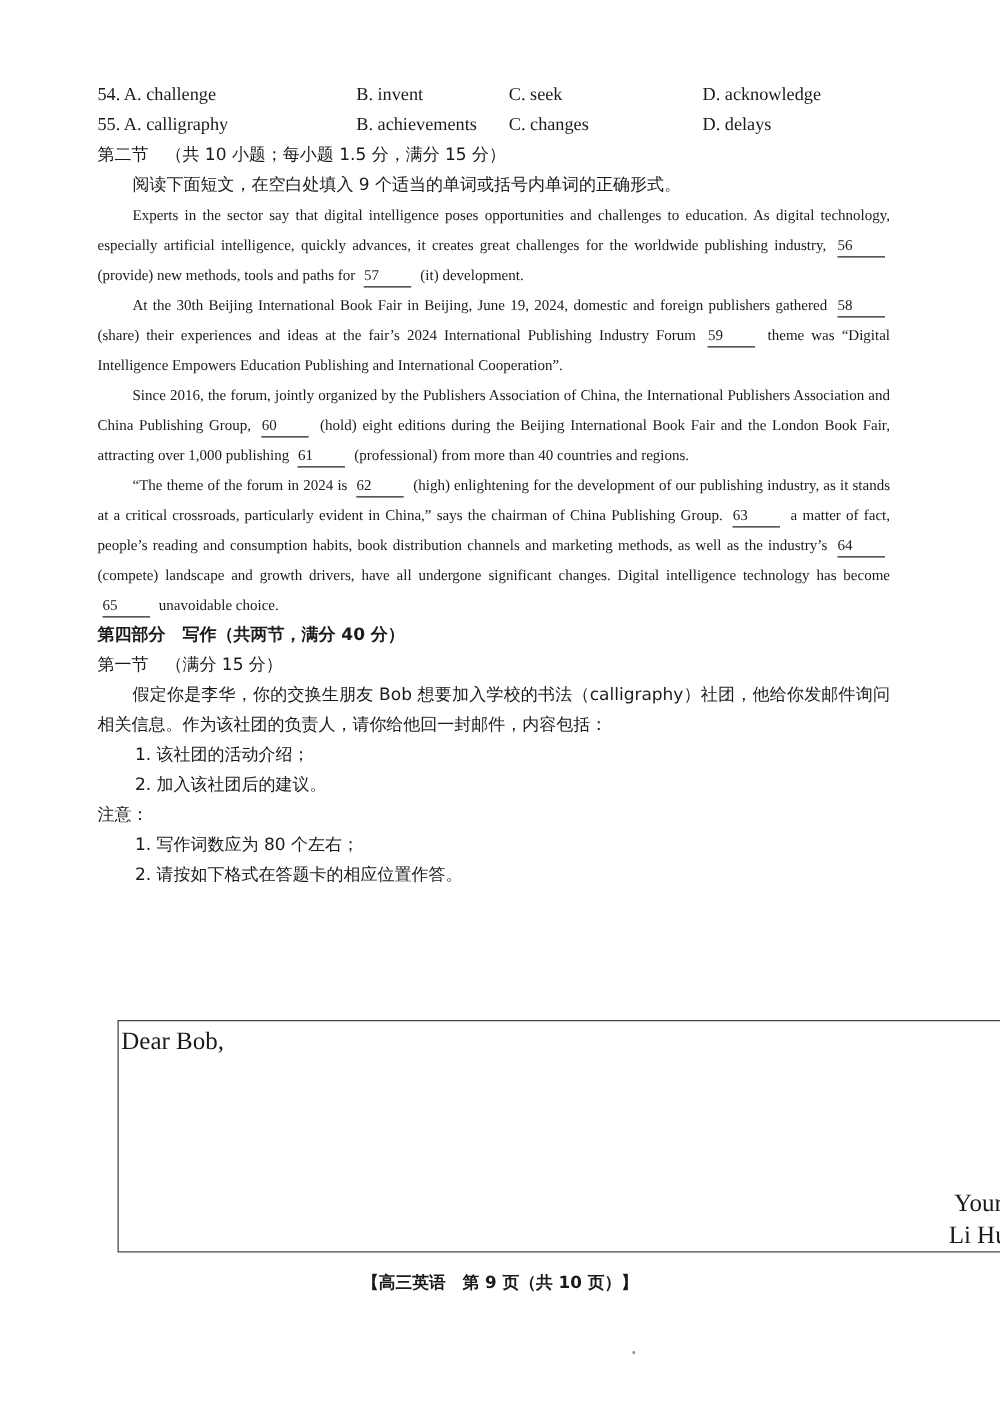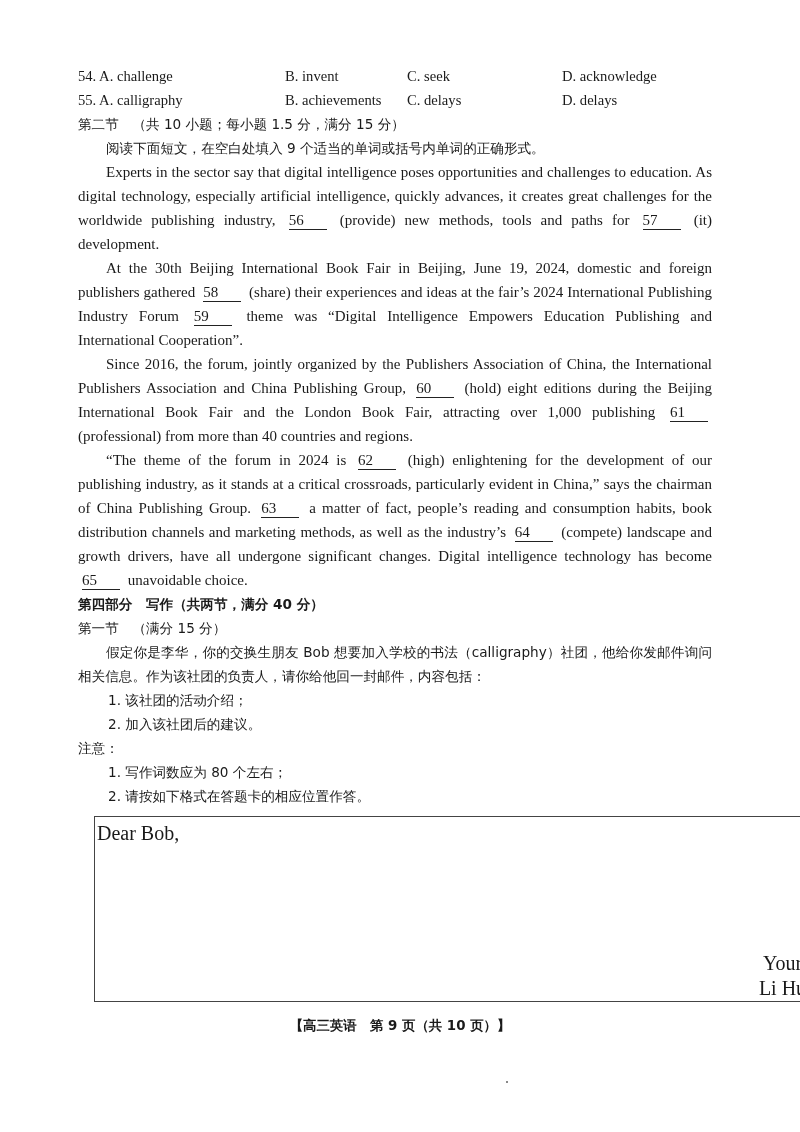--- a/index.html
+++ b/index.html
@@ -9,21 +9,21 @@
     color: #1a1a1a;
   }
   .page { position: absolute; left: 78px; top: 64px; width: 634px; }
   .line { height: 24px; line-height: 24px; font-size: 14.6px; white-space: nowrap; }
   .opts { position: relative; }
   .opts span { position: absolute; top: 0; }
   .o-a { left: 0; } .o-b { left: 174px; margin-left: 33px; } .o-c { left: 329px; } .o-d { left: 484px; }
   .zh { font-family: "DejaVu Sans", "Liberation Sans", sans-serif; font-size: 13.6px; }
   .bold { font-weight: bold; }
   .indent { text-indent: 28px; }
-  .para { font-size: 15px; line-height: 24px; text-align: justify; text-align-last: left; }
+  .para { font-size: 12px; line-height: 24px; text-align: justify; text-align-last: left; }
   .para p { margin: 0; text-indent: 28px; }
   .blank {
     display: inline-block; min-width: 38px; text-align: center;
     border-bottom: 1px solid #222; line-height: 17px; margin: 0 4px; text-indent: 0;
   }
   .list-item { padding-left: 30px; }
   .letter-box {
     position: absolute; left: 94px; top: 816px; width: 724px; height: 186px;
     border: 1.5px solid #444; box-sizing: border-box;
     font-size: 20px; line-height: 24px;
@@ -43,21 +43,21 @@
 <div class="page">
   <div class="line opts">
     <span class="o-a"><span style="position:static">54.</span> <span style="position:static">A. challenge</span></span>
     <span class="o-b">B. invent</span>
     <span class="o-c">C. seek</span>
     <span class="o-d">D. acknowledge</span>
   </div>
   <div class="line opts">
     <span class="o-a"><span style="position:static">55.</span> <span style="position:static">A. calligraphy</span></span>
     <span class="o-b">B. achievements</span>
-    <span class="o-c">C. delays</span>
+    <span class="o-c">C. changes</span>
     <span class="o-d">D. delays</span>
   </div>
 
   <div class="line zh">第二节　（共 10 小题；每小题 1.5 分，满分 15 分）</div>
   <div class="line zh indent">阅读下面短文，在空白处填入 9 个适当的单词或括号内单词的正确形式。</div>
 
   <div class="para" id="passage">
       <p>Experts in the sector say that digital intelligence poses opportunities and challenges to education.  As digital technology, especially artificial intelligence, quickly advances, it creates great challenges for the worldwide publishing industry, <span class="blank">56</span> (provide) new methods, tools and paths for <span class="blank">57</span> (it) development.</p>
       <p>At the 30th Beijing International Book Fair in Beijing, June 19, 2024, domestic and foreign publishers gathered <span class="blank">58</span> (share) their experiences and ideas at the fair’s 2024 International Publishing Industry Forum <span class="blank">59</span> theme was “Digital Intelligence Empowers Education Publishing and International Cooperation”.</p>
       <p>Since 2016, the forum, jointly organized by the Publishers Association of China, the International Publishers Association and China Publishing Group, <span class="blank">60</span> (hold) eight editions during the Beijing International Book Fair and the London Book Fair, attracting over 1,000 publishing <span class="blank">61</span> (professional) from more than 40 countries and regions.</p>

